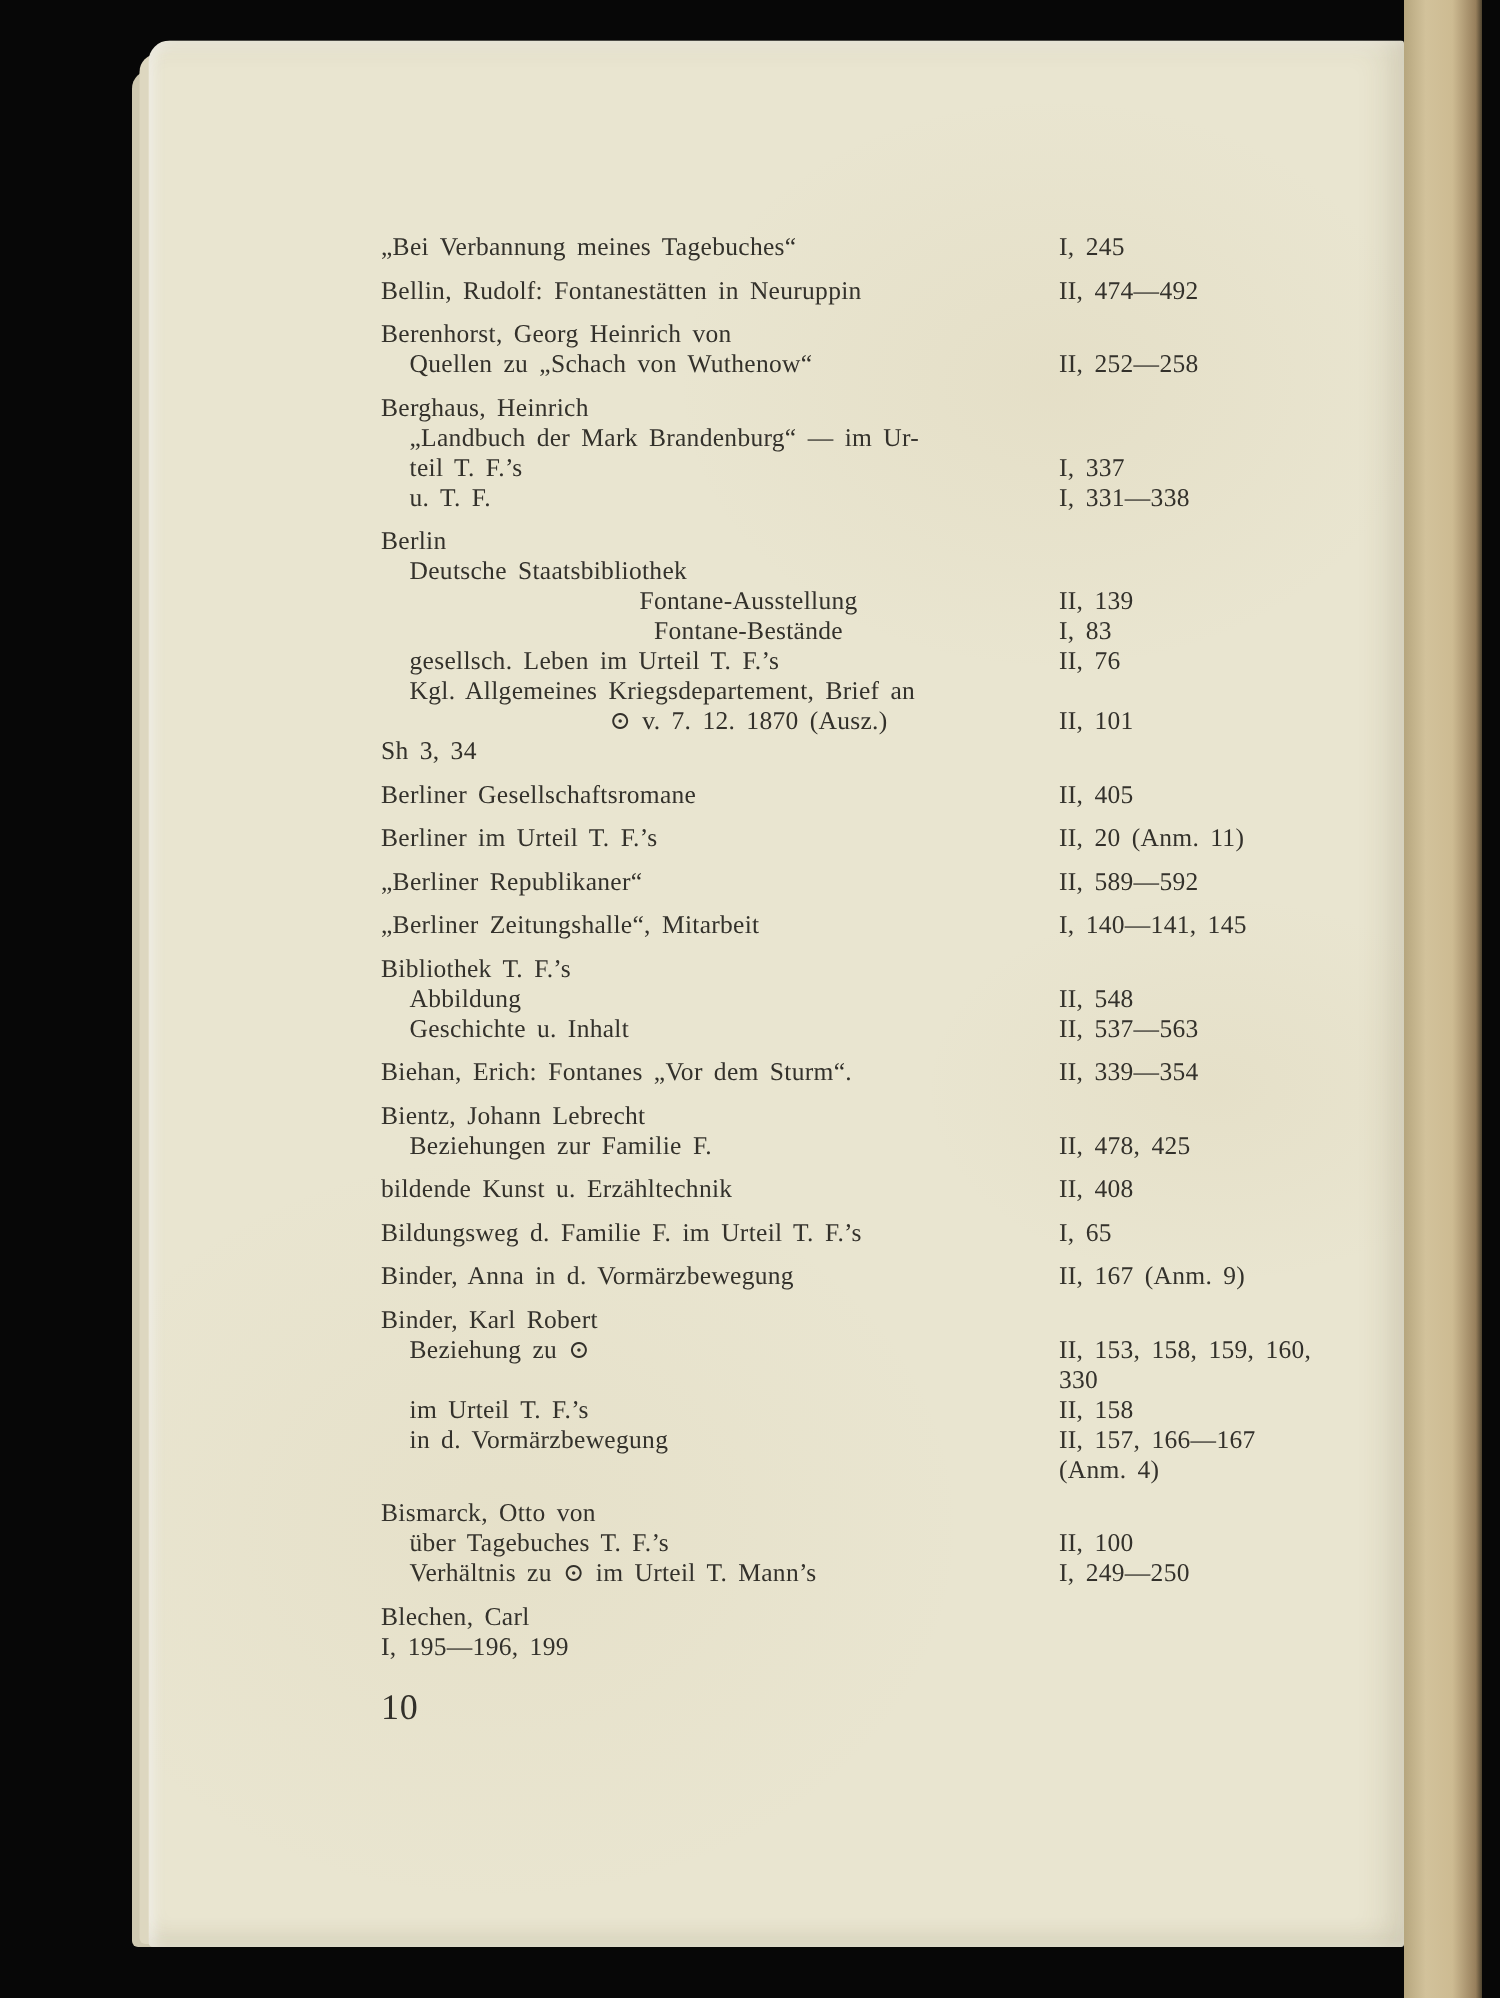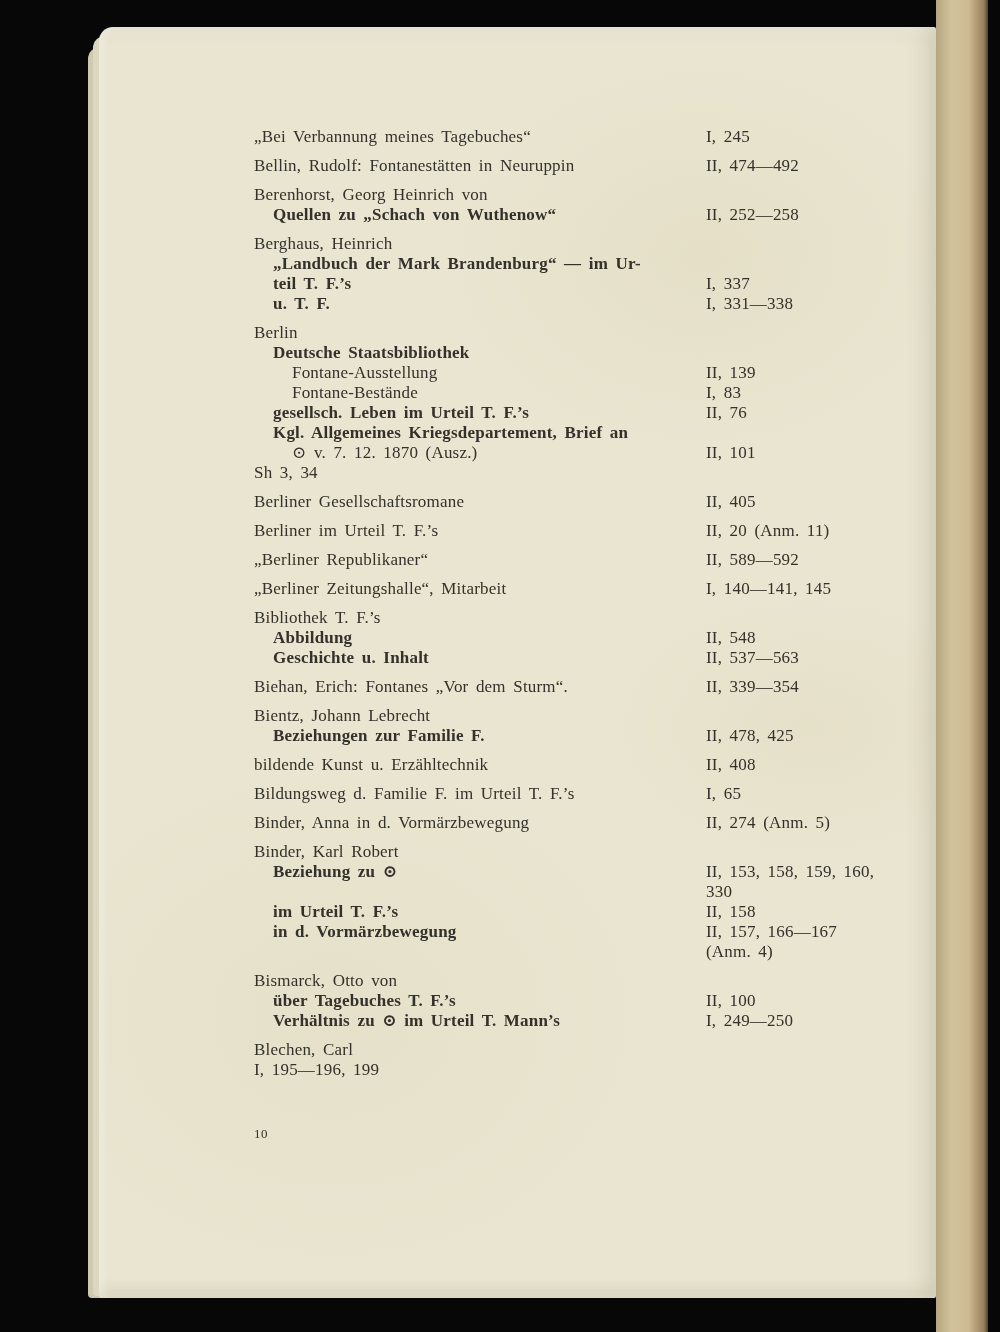--- a/index.html
+++ b/index.html
@@ -30,33 +30,33 @@
       radial-gradient(ellipse 520px 420px at 28% 78%, rgba(186,164,112,0.07), transparent 60%),
       radial-gradient(ellipse 300px 200px at 85% 55%, rgba(186,164,112,0.08), transparent 65%);
     border-radius:14px 2px 2px 3px;
     box-shadow:
       inset -12px 0 20px rgba(92,76,44,0.12),
       inset 5px 0 8px rgba(255,255,255,0.45),
       inset 0 -8px 14px rgba(92,76,44,0.07),
       inset 0 6px 10px rgba(255,255,255,0.25);
   }
   .content {
-    position:absolute; left:155px; top:100px; width:660px;
+    position:absolute; left:155px; top:128px; width:660px;
     color:#33312b; font-size:17px; line-height:20px;
     letter-spacing:0.2px; word-spacing:3px;
   }
   .entry { margin-bottom:9px; }
   .row { display:flex; }
   .t { width:452px; flex-shrink:0; white-space:nowrap; }
-  .t.ind1 { padding-left:19px;font-weight:bold; }
-  .t.ind2 { padding-left:38px; }
+  .t.ind1 { padding-left:19px; }
+  .t.ind2 { padding-left:38px;text-align:center; }
   .r { white-space:nowrap; }
   .page-number {
     position:absolute; left:155px; top:1099px;
-    font-size:13px; color:#33312b; letter-spacing:0.5px;
+    font-size:24px; color:#33312b; letter-spacing:0.5px;
   }
 </style>
 </head>
 <body>
 
 <div class="page-under2"></div>
 <div class="page-under1"></div>
 
 <div class="page">
   <div class="content" id="index">
@@ -195,21 +195,21 @@
       </div>
       <div class="entry">
         <div class="row">
           <div class="t ind0">Bildungsweg d. Familie F. im Urteil T. F.’s</div>
           <div class="r">I, 65</div>
         </div>
       </div>
       <div class="entry">
         <div class="row">
           <div class="t ind0">Binder, Anna in d. Vormärzbewegung</div>
-          <div class="r">II, 274 (Anm. 5)</div>
+          <div class="r">II, 167 (Anm. 9)</div>
         </div>
       </div>
       <div class="entry">
         <div class="row">
           <div class="t ind0">Binder, Karl Robert</div>
           <div class="r"></div>
         </div>
         <div class="row">
           <div class="t ind1">Beziehung zu ⊙</div>
           <div class="r">II, 153, 158, 159, 160,</div>

